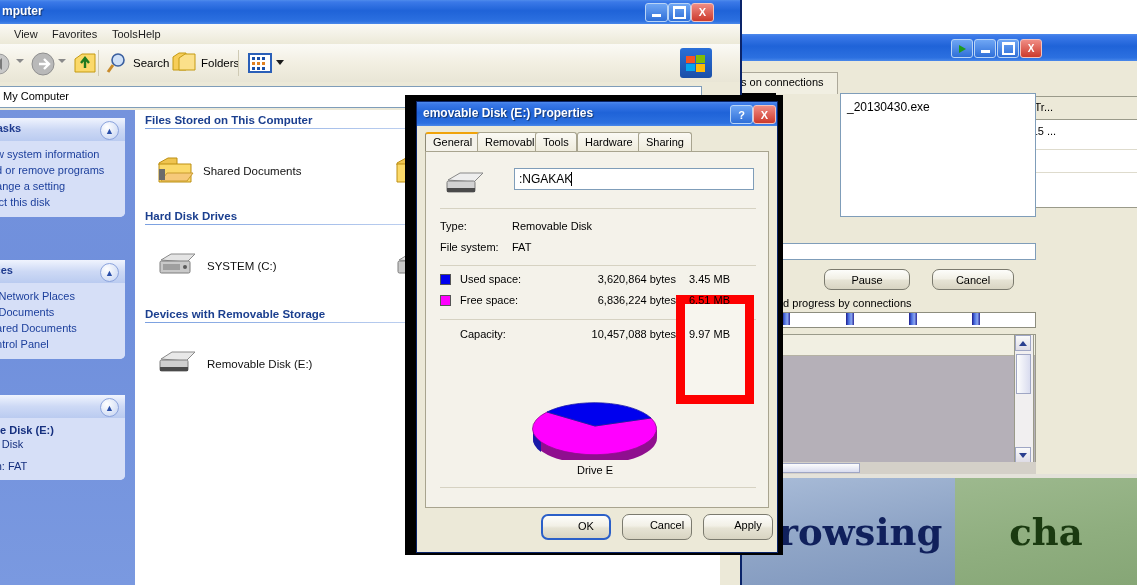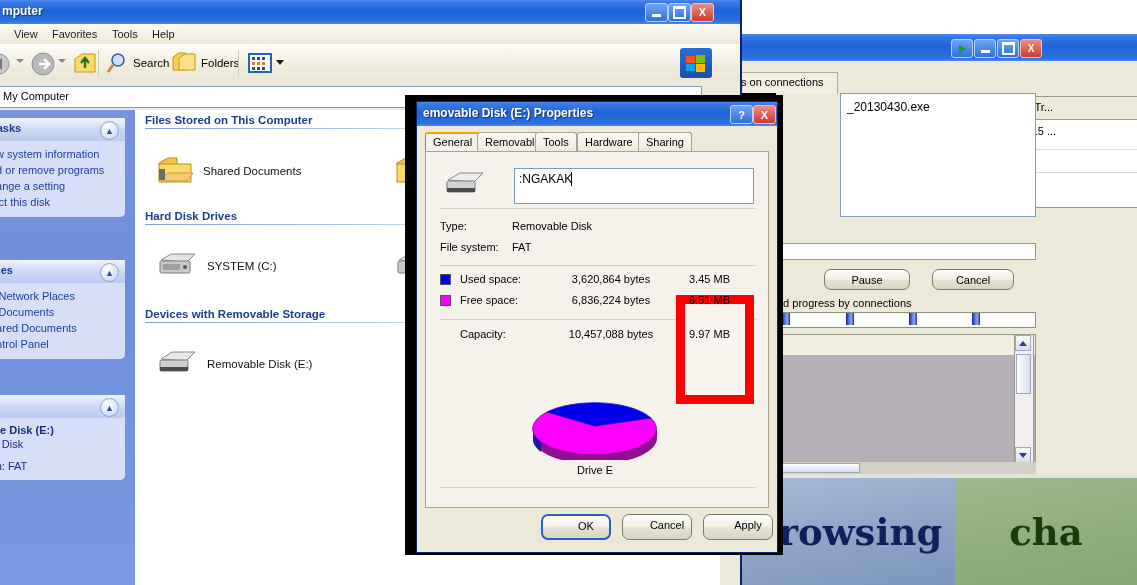--- a/index.html
+++ b/index.html
@@ -177,28 +177,28 @@
   #props-tabs{position:absolute;left:8px;top:30px;width:344px;height:20px;}
   .tab{position:absolute;top:0;height:19px;padding:3px 7px 0 7px;box-sizing:border-box;
     font-size:11px;background:linear-gradient(180deg,#fbfaf5,#eeebdc);
     border:1px solid #a8a48f;border-bottom:none;border-radius:3px 3px 0 0;}
   .tab.active{background:#f4f2ea;border-color:#8e8a76;
     border-top:2px solid #f0a30a;padding-top:2px;font-weight:normal;}
 
   #props-page{position:absolute;left:8px;top:49px;width:344px;height:357px;
     background:#f4f2ea;border:1px solid #a8a48f;box-sizing:border-box;}
   #drv-icon{position:absolute;left:18px;top:18px;width:42px;height:30px;}
-  #drv-name{position:absolute;left:88px;top:16px;width:240px;height:36px;
+  #drv-name{position:absolute;left:88px;top:16px;width:240px;height:22px;
     background:#fff;border:1px solid #7f9db9;box-sizing:border-box;}
   #drv-name .v{position:absolute;left:4px;top:3px;font-size:12px;}
   #drv-name .caret{position:absolute;top:3px;width:1px;height:14px;background:#000;}
   .hr{position:absolute;left:14px;width:316px;height:1px;background:#d6d2c2;}
   .lblL{position:absolute;font-size:11px;color:#000;}
   .lblV{position:absolute;font-size:11px;color:#000;}
-  .numR{position:absolute;font-size:11px;color:#000;text-align:center;}
+  .numR{position:absolute;font-size:11px;color:#000;text-align:right;}
   .sw{position:absolute;width:11px;height:11px;border:1px solid #555;box-sizing:border-box;}
   #redbox{position:absolute;left:250px;top:143px;width:78px;height:109px;
     border:9px solid #fe0000;background:#f7f5ee;box-sizing:border-box;}
   #pie{position:absolute;left:105px;top:238px;width:128px;height:70px;}
   #pie-caption{position:absolute;left:105px;top:312px;width:128px;text-align:center;font-size:11px;}
 
   #props-btns{position:absolute;left:8px;top:412px;width:344px;height:30px;}
   .dbtn{position:absolute;top:0;width:70px;height:26px;padding-top:4px;box-sizing:border-box;padding-left:20px;}
   #btn-ok{left:116px;border:2px solid #2a5fc8;}
   #btn-cancel{left:197px;}
@@ -318,21 +318,21 @@
     <div class="etb" id="exp-close">
       <div class="gly">X</div>
     </div>
   </div>
 
   <div class="abs" id="exp-menubar">
     <div class="mi" style="left:10px">t</div>
     <div class="mi" style="left:28px">View</div>
     <div class="mi" style="left:66px">Favorites</div>
     <div class="mi" style="left:126px">Tools</div>
-    <div class="mi" style="left:166px">Help</div>
+    <div class="mi" style="left:152px">Help</div>
   </div>
 
   <div class="abs" id="exp-toolbar"></div>
 
   <div class="abs" style="left:8px;top:52px">
     <svg width="26" height="24" viewBox="0 0 26 24">
       <circle cx="11" cy="12" r="10" fill="#c8c8c8" stroke="#9a9a9a"></circle>
       <path d="M14 6 L7 12 L14 18 Z" fill="#7a7a7a"></path>
     </svg>
   </div>

